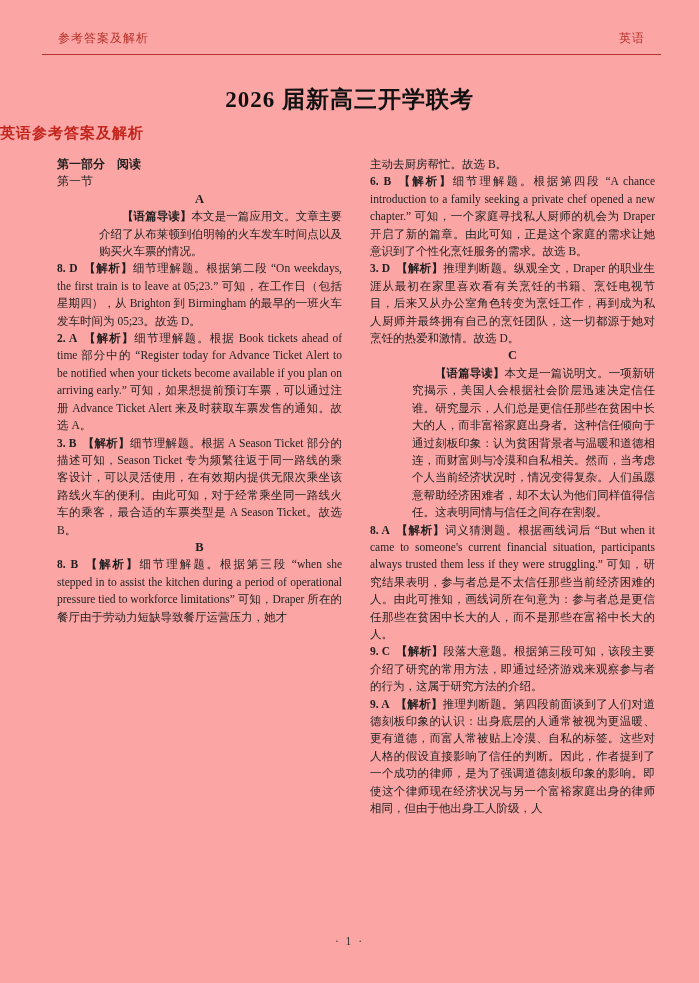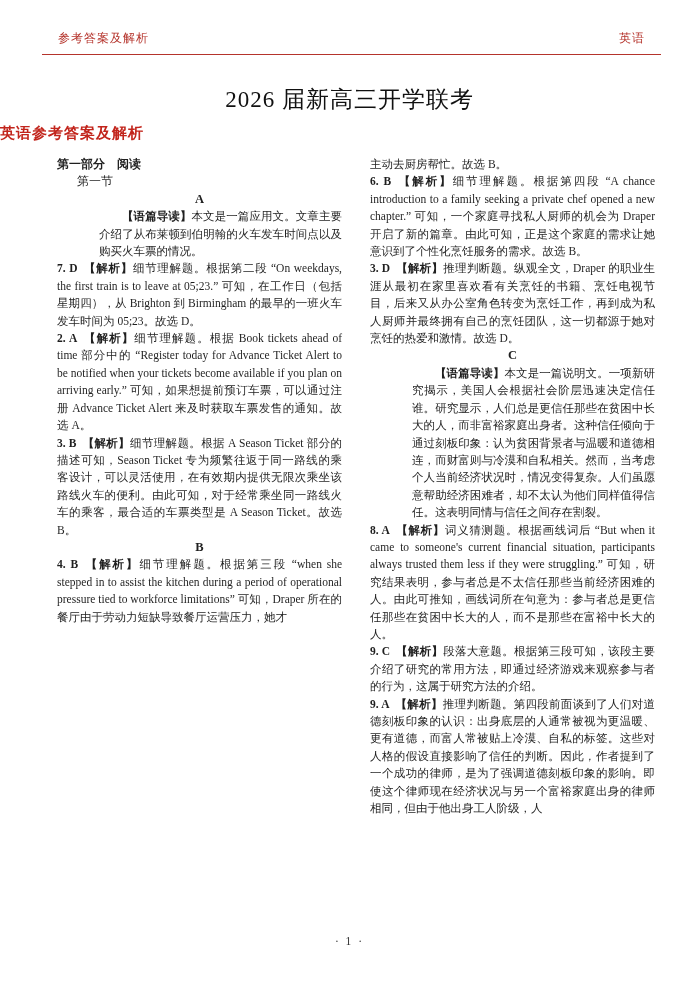--- a/index.html
+++ b/index.html
@@ -1,20 +1,20 @@
 <!DOCTYPE html>
 <html><head>
 <meta charset="utf-8">
 <style>
   html,body{margin:0;padding:0;background:#e9e9e9;}
   .page{
     position:relative;
     width:699px;height:983px;
     margin:0 auto;
-    background:#ffffff;
+    background:#fca5a5;
     font-family:"Liberation Serif","DejaVu Serif",serif;
     color:#1f1f1f;
     overflow:hidden;
     box-sizing:border-box;
   }
   .header{
     position:absolute;
     top:30px;left:42px;right:38px;
     display:flex;justify-content:space-between;align-items:flex-end;
     padding:0 16px 7px 16px;
@@ -22,21 +22,21 @@
     font-size:12px;
     letter-spacing:1px;
     color:#b5342c;
     box-sizing:border-box;
   }
   .title{
     position:absolute;
     top:84px;left:0;width:100%;
     text-align:center;
     font-size:23px;
-    font-weight:normal;
+    font-weight:bold;
     letter-spacing:1px;
     color:#111;
   }
   .subtitle{
     position:absolute;
     top:124px;left:0;width:100%;
     font-size:15px;
     font-weight:bold;
     letter-spacing:1px;
     color:#c2251c;
@@ -49,21 +49,21 @@
     gap:28px;
   }
   .col{
     width:291px;
     font-size:11.5px;
     line-height:17.4px;
     text-align:justify;
   }
   .para{margin:0;}
   .para.section{font-weight:bold;font-size:12px;}
-  .para.plain{font-size:12px;margin-left:20px;}
+  .para.plain{font-size:12px;}
   .para.center{text-align:center;font-weight:bold;font-size:12.5px;}
   .para.intro{text-indent:2em;margin-left:42px;}
   .num{font-weight:bold;}
   .lbl{font-weight:bold;}
   .footer{
     position:absolute;
     bottom:36px;left:0;width:100%;
     text-align:center;
     font-size:11.5px;
     color:#333;
@@ -83,25 +83,25 @@
   <div class="title">2026 届新高三开学联考</div>
 
   <div class="subtitle">英语参考答案及解析</div>
 
   <div class="body">
     <div class="col">
         <div class="para section">第一部分　阅读</div>
         <div class="para plain">第一节</div>
         <div class="para center">A</div>
         <div class="para intro"><span class="lbl">【语篇导读】</span>本文是一篇应用文。文章主要介绍了从布莱顿到伯明翰的火车发车时间点以及购买火车票的情况。</div>
-        <div class="para answer"><span class="num">7. D</span> <span class="lbl">【解析】</span>细节理解题。根据第二段 “On weekdays, the first train is to leave at 05;23.” 可知，在工作日（包括星期四），从 Brighton 到 Birmingham 的最早的一班火车发车时间为 05;23。故选 D。</div>
+        <div class="para answer"><span class="num">8. D</span> <span class="lbl">【解析】</span>细节理解题。根据第二段 “On weekdays, the first train is to leave at 05;23.” 可知，在工作日（包括星期四），从 Brighton 到 Birmingham 的最早的一班火车发车时间为 05;23。故选 D。</div>
         <div class="para answer"><span class="num">2. A</span> <span class="lbl">【解析】</span>细节理解题。根据 Book tickets ahead of time 部分中的 “Register today for Advance Ticket Alert to be notified when your tickets become available if you plan on arriving early.” 可知，如果想提前预订车票，可以通过注册 Advance Ticket Alert 来及时获取车票发售的通知。故选 A。</div>
         <div class="para answer"><span class="num">3. B</span> <span class="lbl">【解析】</span>细节理解题。根据 A Season Ticket 部分的描述可知，Season Ticket 专为频繁往返于同一路线的乘客设计，可以灵活使用，在有效期内提供无限次乘坐该路线火车的便利。由此可知，对于经常乘坐同一路线火车的乘客，最合适的车票类型是 A Season Ticket。故选 B。</div>
         <div class="para center">B</div>
-        <div class="para answer"><span class="num">4. B</span> <span class="lbl">【解析】</span>细节理解题。根据第三段 “when she stepped in to assist the kitchen during a period of operational pressure tied to workforce limitations” 可知，Draper 所在的餐厅由于劳动力短缺导致餐厅运营压力，她才</div>
+        <div class="para answer"><span class="num">8. B</span> <span class="lbl">【解析】</span>细节理解题。根据第三段 “when she stepped in to assist the kitchen during a period of operational pressure tied to workforce limitations” 可知，Draper 所在的餐厅由于劳动力短缺导致餐厅运营压力，她才</div>
       </div>
     <div class="col">
         <div class="para cont">主动去厨房帮忙。故选 B。</div>
         <div class="para answer"><span class="num">6. B</span> <span class="lbl">【解析】</span>细节理解题。根据第四段 “A chance introduction to a family seeking a private chef opened a new chapter.” 可知，一个家庭寻找私人厨师的机会为 Draper 开启了新的篇章。由此可知，正是这个家庭的需求让她意识到了个性化烹饪服务的需求。故选 B。</div>
         <div class="para answer"><span class="num">3. D</span> <span class="lbl">【解析】</span>推理判断题。纵观全文，Draper 的职业生涯从最初在家里喜欢看有关烹饪的书籍、烹饪电视节目，后来又从办公室角色转变为烹饪工作，再到成为私人厨师并最终拥有自己的烹饪团队，这一切都源于她对烹饪的热爱和激情。故选 D。</div>
         <div class="para center">C</div>
         <div class="para intro"><span class="lbl">【语篇导读】</span>本文是一篇说明文。一项新研究揭示，美国人会根据社会阶层迅速决定信任谁。研究显示，人们总是更信任那些在贫困中长大的人，而非富裕家庭出身者。这种信任倾向于通过刻板印象：认为贫困背景者与温暖和道德相连，而财富则与冷漠和自私相关。然而，当考虑个人当前经济状况时，情况变得复杂。人们虽愿意帮助经济困难者，却不太认为他们同样值得信任。这表明同情与信任之间存在割裂。</div>
         <div class="para answer"><span class="num">8. A</span> <span class="lbl">【解析】</span>词义猜测题。根据画线词后 “But when it came to someone's current financial situation, participants always trusted them less if they were struggling.” 可知，研究结果表明，参与者总是不太信任那些当前经济困难的人。由此可推知，画线词所在句意为：参与者总是更信任那些在贫困中长大的人，而不是那些在富裕中长大的人。</div>
         <div class="para answer"><span class="num">9. C</span> <span class="lbl">【解析】</span>段落大意题。根据第三段可知，该段主要介绍了研究的常用方法，即通过经济游戏来观察参与者的行为，这属于研究方法的介绍。</div>
         <div class="para answer"><span class="num">9. A</span> <span class="lbl">【解析】</span>推理判断题。第四段前面谈到了人们对道德刻板印象的认识：出身底层的人通常被视为更温暖、更有道德，而富人常被贴上冷漠、自私的标签。这些对人格的假设直接影响了信任的判断。因此，作者提到了一个成功的律师，是为了强调道德刻板印象的影响。即使这个律师现在经济状况与另一个富裕家庭出身的律师相同，但由于他出身工人阶级，人</div>

